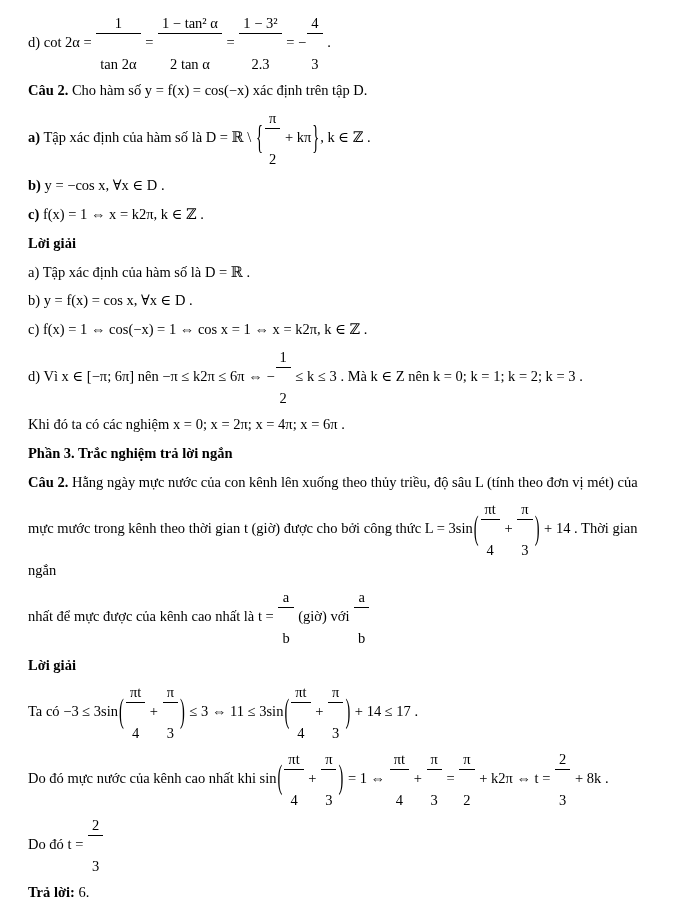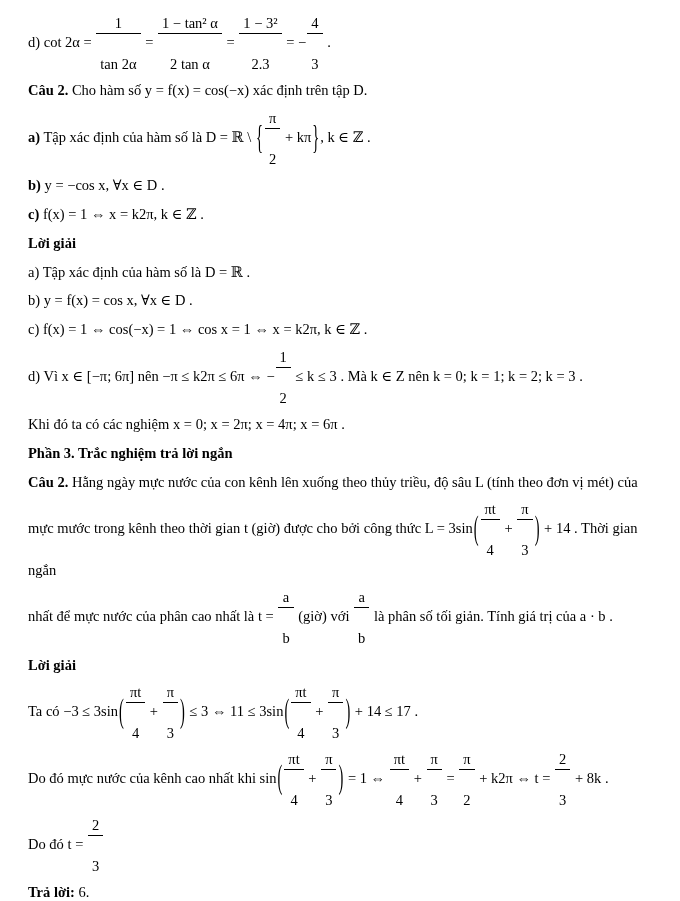--- a/index.html
+++ b/index.html
@@ -70,20 +70,20 @@
       <div class="line"><span class="bold">c)</span><span class="txt"> f(x) = 1 ⇔ x = k2π, k ∈ ℤ .</span></div>
       <div class="line center"><span class="bold">Lời giải</span></div>
       <div class="line"><span class="txt">a) Tập xác định của hàm số là D = ℝ .</span></div>
       <div class="line"><span class="txt">b) y = f(x) = cos x, ∀x ∈ D .</span></div>
       <div class="line"><span class="txt">c) f(x) = 1 ⇔ cos(−x) = 1 ⇔ cos x = 1 ⇔ x = k2π, k ∈ ℤ .</span></div>
       <div class="line"><span class="txt">d) Vì x ∈ [−π; 6π] nên −π ≤ k2π ≤ 6π ⇔ −</span><span class="frac"><span class="num">1</span><span class="den">2</span></span><span class="txt"> ≤ k ≤ 3 . Mà k ∈ Z nên k = 0; k = 1; k = 2; k = 3 .</span></div>
       <div class="line"><span class="txt">Khi đó ta có các nghiệm x = 0; x = 2π; x = 4π; x = 6π .</span></div>
       <div class="line"><span class="bold">Phần 3. Trắc nghiệm trả lời ngắn</span></div>
       <div class="line"><span class="bold">Câu 2.</span><span class="txt"> Hằng ngày mực nước của con kênh lên xuống theo thủy triều, độ sâu L (tính theo đơn vị mét) của</span></div>
       <div class="line"><span class="txt">mực mước trong kênh theo thời gian t (giờ) được cho bởi công thức L = 3sin</span><span class="big">(</span><span class="frac"><span class="num">πt</span><span class="den">4</span></span><span class="txt"> + </span><span class="frac"><span class="num">π</span><span class="den">3</span></span><span class="big">)</span><span class="txt"> + 14 . Thời gian ngắn</span></div>
-      <div class="line"><span class="txt">nhất để mực nước của phân cao nhất là t = </span><span class="frac"><span class="num">a</span><span class="den">b</span></span><span class="txt"> (giờ) với </span><span class="frac"><span class="num">a</span><span class="den">b</span></span><span class="txt"> là phân số tối giản. Tính giá trị của a · b .</span></div>
+      <div class="line"><span class="txt">nhất để mực được của kênh cao nhất là t = </span><span class="frac"><span class="num">a</span><span class="den">b</span></span><span class="txt"> (giờ) với </span><span class="frac"><span class="num">a</span><span class="den">b</span></span></div>
       <div class="line center"><span class="bold">Lời giải</span></div>
       <div class="line"><span class="txt">Ta có −3 ≤ 3sin</span><span class="big">(</span><span class="frac"><span class="num">πt</span><span class="den">4</span></span><span class="txt"> + </span><span class="frac"><span class="num">π</span><span class="den">3</span></span><span class="big">)</span><span class="txt"> ≤ 3 ⇔ 11 ≤ 3sin</span><span class="big">(</span><span class="frac"><span class="num">πt</span><span class="den">4</span></span><span class="txt"> + </span><span class="frac"><span class="num">π</span><span class="den">3</span></span><span class="big">)</span><span class="txt"> + 14 ≤ 17 .</span></div>
       <div class="line"><span class="txt">Do đó mực nước của kênh cao nhất khi sin</span><span class="big">(</span><span class="frac"><span class="num">πt</span><span class="den">4</span></span><span class="txt"> + </span><span class="frac"><span class="num">π</span><span class="den">3</span></span><span class="big">)</span><span class="txt"> = 1 ⇔ </span><span class="frac"><span class="num">πt</span><span class="den">4</span></span><span class="txt"> + </span><span class="frac"><span class="num">π</span><span class="den">3</span></span><span class="txt"> = </span><span class="frac"><span class="num">π</span><span class="den">2</span></span><span class="txt"> + k2π ⇔ t = </span><span class="frac"><span class="num">2</span><span class="den">3</span></span><span class="txt"> + 8k .</span></div>
       <div class="line"><span class="txt">Do đó t = </span><span class="frac"><span class="num">2</span><span class="den">3</span></span></div>
       <div class="line"><span class="bold">Trả lời:</span><span class="txt"> 6.</span></div>
     </div>
 </div>
 
 </body></html>

